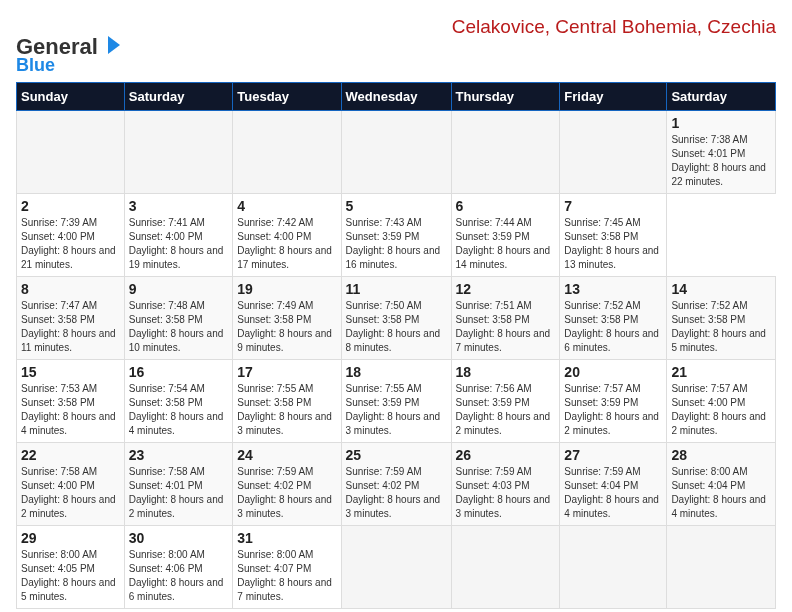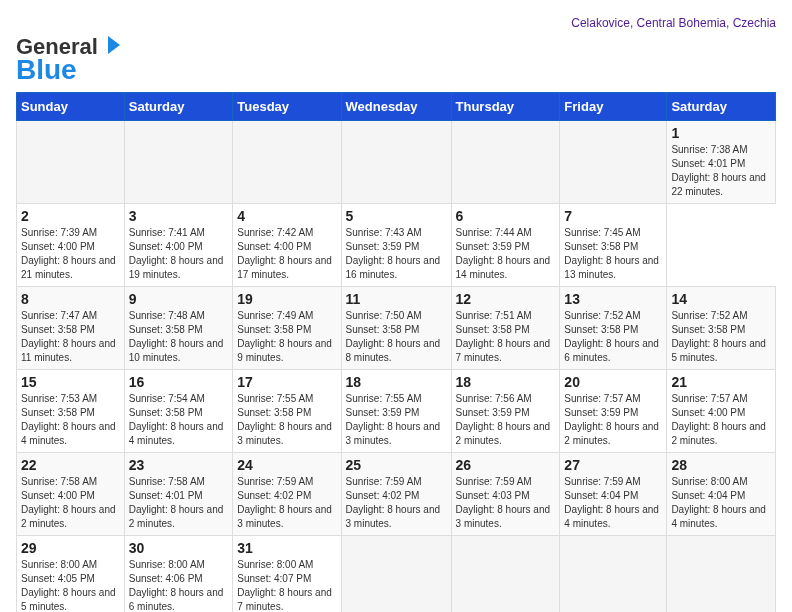--- a/index.html
+++ b/index.html
@@ -34,30 +34,30 @@
     }
     .title-area {
       text-align: right;
     }
     .main-title {
       font-size: 36px;
       font-weight: bold;
       color: #333;
     }
     .subtitle {
-      font-size: 12px;
-      color: #4c1d95;
+      font-size: 19px;
+      color: #b91c1c;
     }
     table {
       width: 100%;
       border-collapse: collapse;
       font-size: 11px;
     }
     thead tr th {
-      background-color: #1d4ed8;
+      background-color: #0f172a;
       color: #fff;
       font-size: 13px;
       font-weight: bold;
       padding: 6px 4px;
       text-align: left;
       border: 1px solid #1565c0;
     }
     tbody tr td {
       vertical-align: top;
       padding: 4px 4px;
@@ -91,21 +91,21 @@
   <div class="logo">
     <div class="logo-row">
       <span class="logo-text">
         <span style="color:#333;">General</span>
       </span>
       <svg width="22" height="22" viewBox="0 0 22 22" style="margin-left:2px;margin-top:-4px;">
         <polygon points="8,2 20,11 8,20" fill="#1e88e5"></polygon>
       </svg>
     </div>
     <div class="logo-row" style="margin-top:-2px;">
-      <span class="logo-text" style="color:#1e88e5;font-size:28px;font-weight:bold;">Blue</span>
+      <span class="logo-text" style="color:#1e88e5;font-size:18px;font-weight:bold;">Blue</span>
     </div>
   </div>
   <div class="title-area">
     <div class="subtitle">Celakovice, Central Bohemia, Czechia</div>
   </div>
 </div>
 
 <table>
   <thead>
     <tr>

